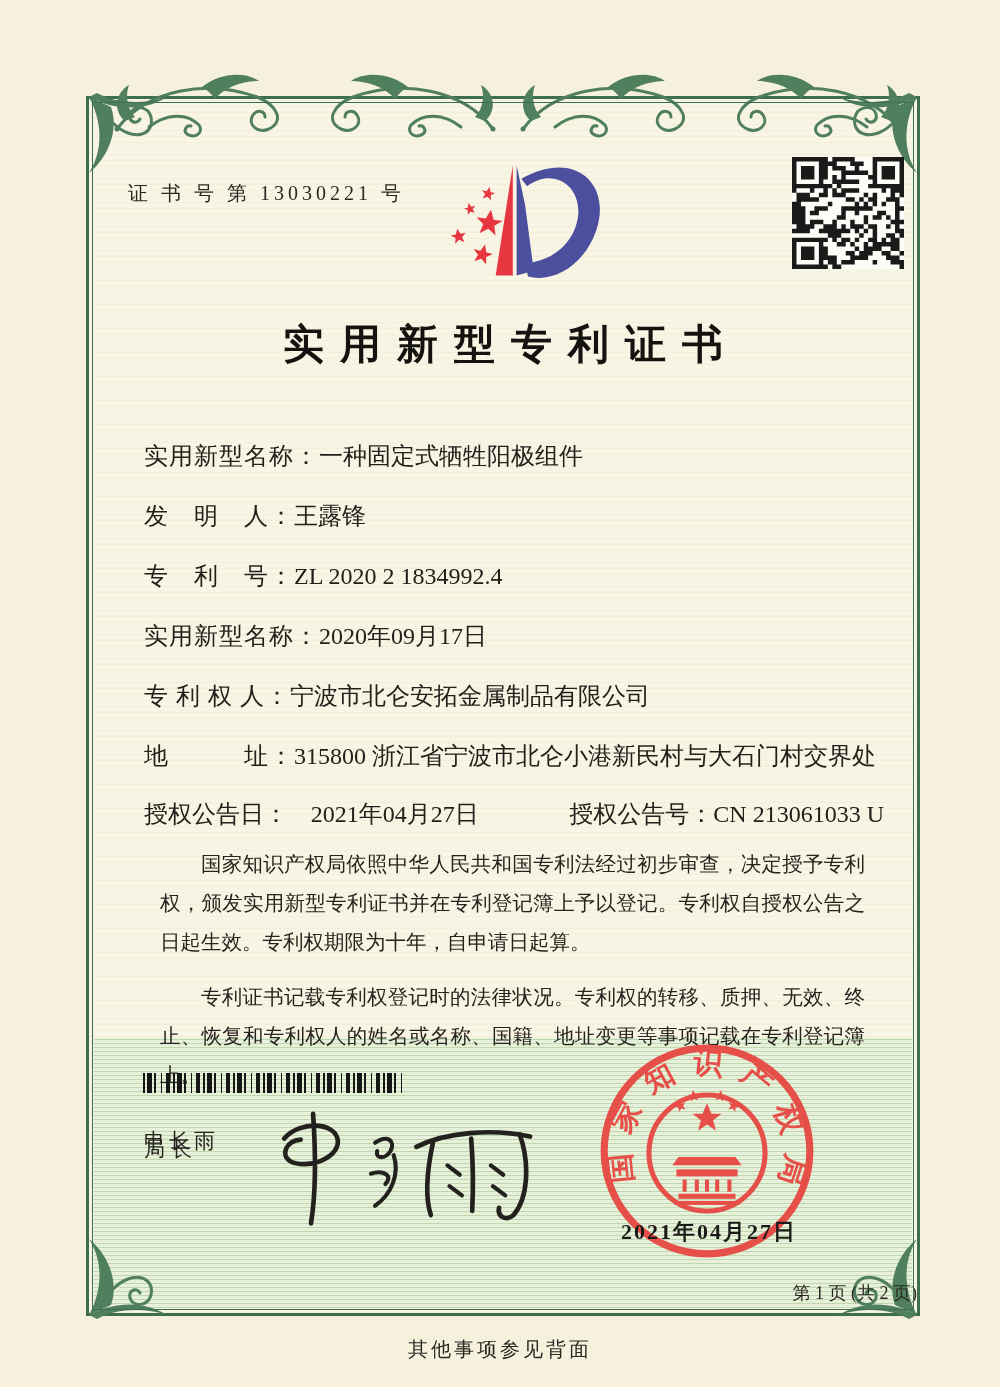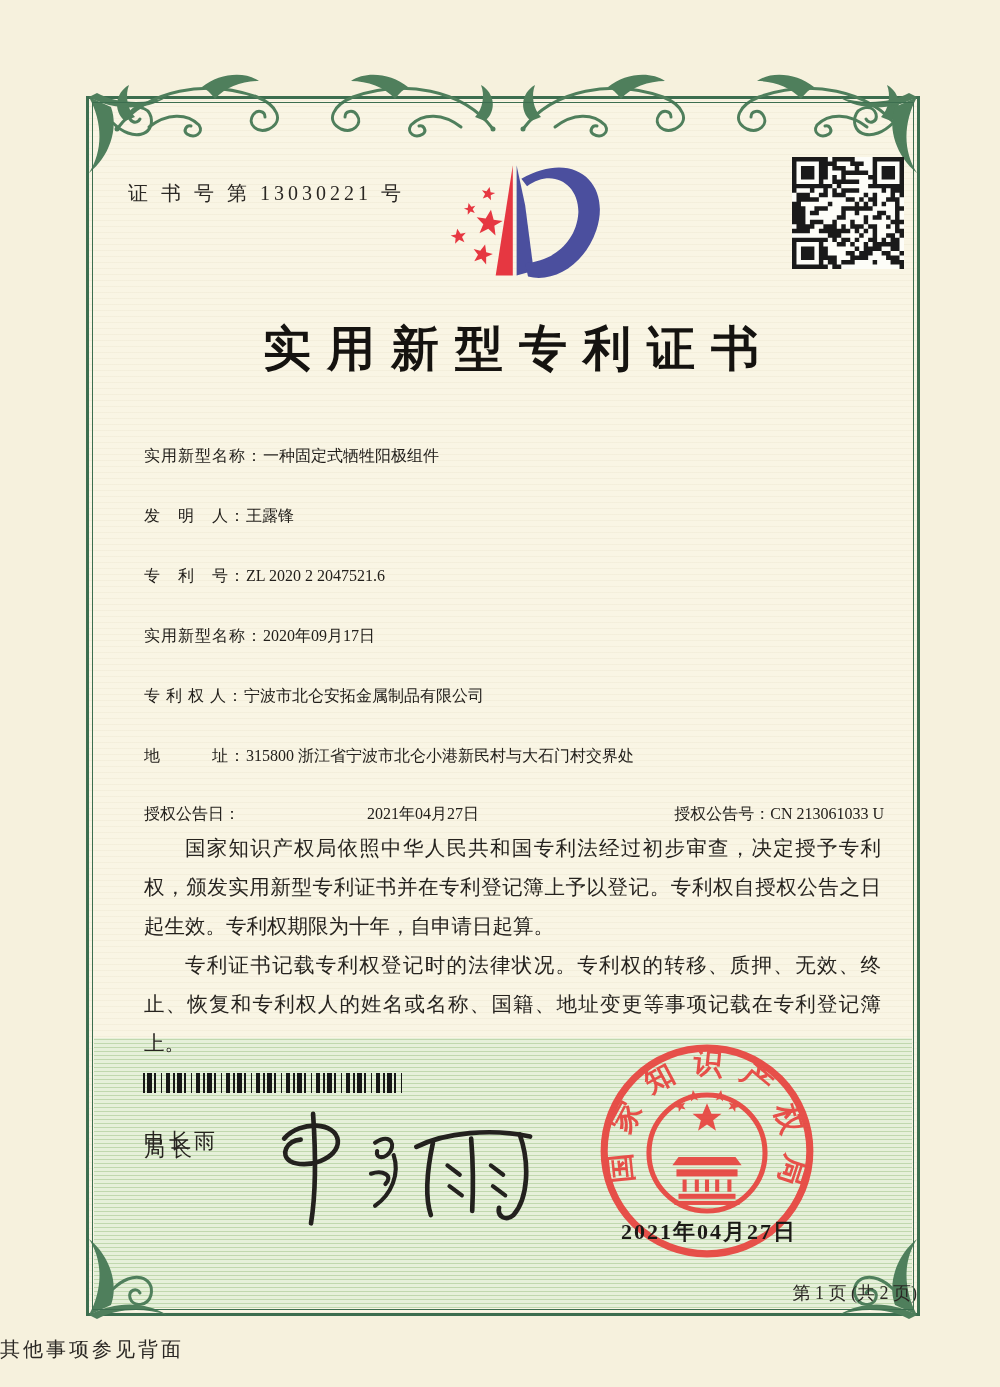--- a/index.html
+++ b/index.html
@@ -29,53 +29,53 @@
   .corner{position:absolute;width:110px;height:110px;}
   .corner.bl{left:-8px;bottom:-8px;}
   .corner.br{right:-8px;bottom:-8px;transform:scaleX(-1);}
   .corner.tl{left:-8px;top:-8px;transform:scaleY(-1);}
   .corner.tr{right:-8px;top:-8px;transform:scale(-1,-1);}
   
   .cert-no{position:absolute;left:39px;top:58px;font-size:20px;letter-spacing:4px;color:#2a2723;margin-top:23px;}
   .logo{position:absolute;left:344px;top:46px;width:190px;height:168px;}
   .qr{position:absolute;left:703px;top:58px;width:112px;height:112px;background:#fdfdf8;}
   .title{
-    position:absolute;left:16px;top:218px;width:100%;text-align:center;
-    font-size:48px;font-weight:bold;letter-spacing:16px;color:#151310;
-  }
-  
-  .fields{position:absolute;left:55px;top:327px;width:740px;font-size:16px;color:#23201c;}
+    position:absolute;left:8px;top:218px;width:100%;text-align:center;
+    font-size:41px;font-weight:bold;letter-spacing:16px;color:#151310;
+  }
+  
+  .fields{position:absolute;left:55px;top:327px;width:740px;font-size:24px;color:#23201c;}
   .field-row{height:60px;display:flex;align-items:center;white-space:nowrap;}
   .field-row .lbl{letter-spacing:1px;}
   .grant-row{display:flex;align-items:center;height:56px;white-space:nowrap;justify-content:space-between;}
   .grant-no{margin-left:68px;}
   
   .body-text{
     position:absolute;left:55px;top:730px;width:737px;
     font-size:20.5px;line-height:39px;text-align:justify;color:#26231f;
   }
-  .body-text p{margin:0;text-indent:2em;}
+  .body-text p{margin:16px;text-indent:2em;}
   
   .barcode{
     position:absolute;left:54px;top:974px;width:262px;height:20px;
     background:repeating-linear-gradient(90deg,
       #171717 0 2px,transparent 2px 4px,#171717 4px 9px,transparent 9px 11px,
       #171717 11px 13px,transparent 13px 18px,#171717 18px 19px,transparent 19px 23px,
       #171717 23px 27px,transparent 27px 30px);
   }
   .director-title{position:absolute;left:55px;top:1036px;font-size:21px;letter-spacing:6px;color:#26231f;}
   .director-name{position:absolute;left:55px;top:1028px;font-size:21px;letter-spacing:4px;color:#26231f;}
   .signature{position:absolute;left:160px;top:1008px;width:310px;height:120px;}
   .seal{position:absolute;left:506px;top:940px;width:224px;height:224px;opacity:.92;}
   .seal-date{
     position:absolute;left:500px;top:1118px;width:240px;text-align:center;
     font-size:22px;letter-spacing:2px;color:#1c1a17;font-weight:bold;
   }
   .page-info{position:absolute;left:0;top:1182px;width:100%;text-align:right;font-size:18px;color:#2a2723;}
-  .back-note{position:absolute;left:0;top:1336px;width:100%;text-align:left;font-size:20px;letter-spacing:3px;color:#2a2723;}
+  .back-note{position:absolute;left:0;top:1336px;width:100%;text-align:center;font-size:20px;letter-spacing:3px;color:#2a2723;}
 </style>
 </head>
 <body>
 
 <svg width="0" height="0" style="position:absolute">
   <defs>
     <path id="st" d="M0,-10 L2.94,-3.09 L9.51,-3.09 L4.05,1.18 L5.88,8.09 L0,4 L-5.88,8.09 L-4.05,1.18 L-9.51,-3.09 L-2.94,-3.09 Z"></path>
     <g id="scroll" fill="none" stroke="#4f7f5c" stroke-width="3" stroke-linecap="round">
       <path d="M10,60 C40,20 100,10 150,28 C170,36 178,52 162,60 C150,65 140,55 146,46 C150,40 158,42 158,48"></path>
       <path d="M42,58 C60,44 80,44 92,56 C97,64 88,70 80,65 C76,62 79,56 84,57"></path>
@@ -137,21 +137,21 @@
     <div class="field-row">
       <span class="lbl">实用新型名称：</span>
         <span>一种固定式牺牲阳极组件</span>
     </div>
     <div class="field-row">
       <span class="lbl">发　明　人：</span>
         <span>王露锋</span>
     </div>
     <div class="field-row">
       <span class="lbl">专　利　号：</span>
-        <span>ZL 2020 2 2047521.6</span>
+        <span>ZL 2020 2 1834992.4</span>
     </div>
     <div class="field-row">
       <span class="lbl">实用新型名称：</span>
         <span>2020年09月17日</span>
     </div>
     <div class="field-row">
       <span class="lbl">专 利 权 人：</span>
         <span>宁波市北仑安拓金属制品有限公司</span>
     </div>
     <div class="field-row">

